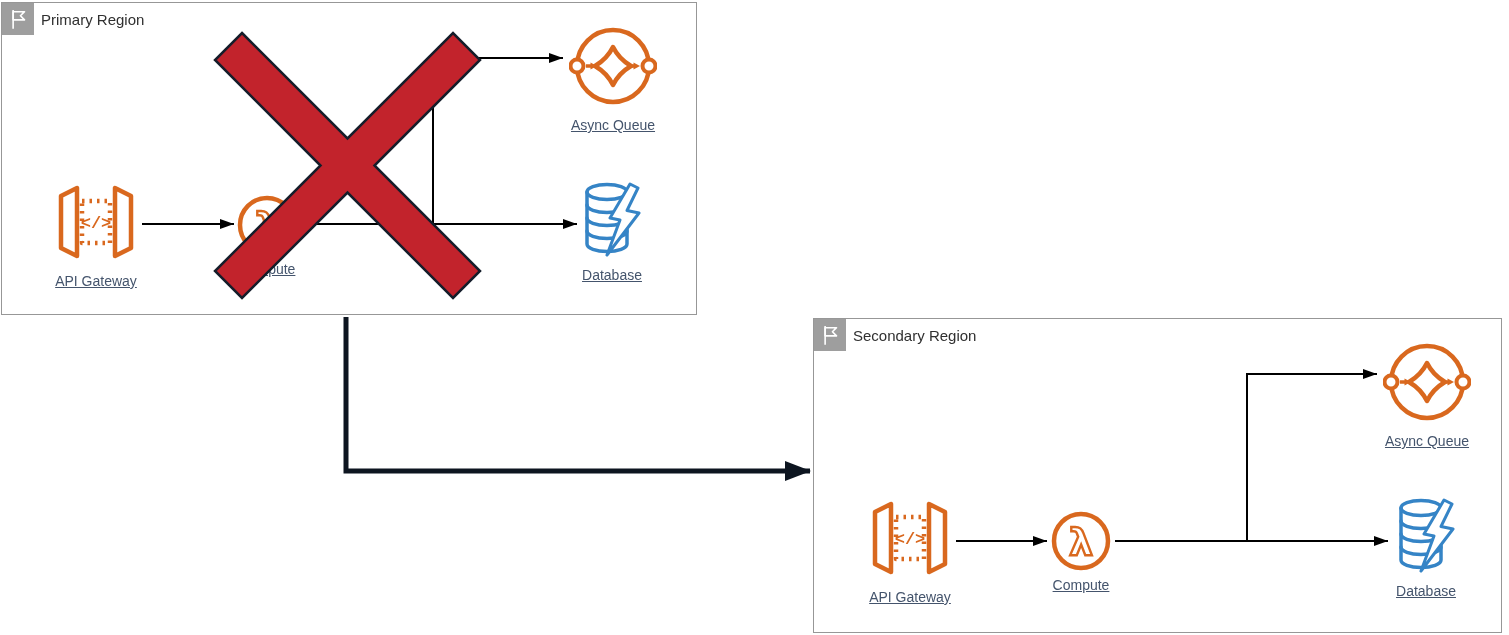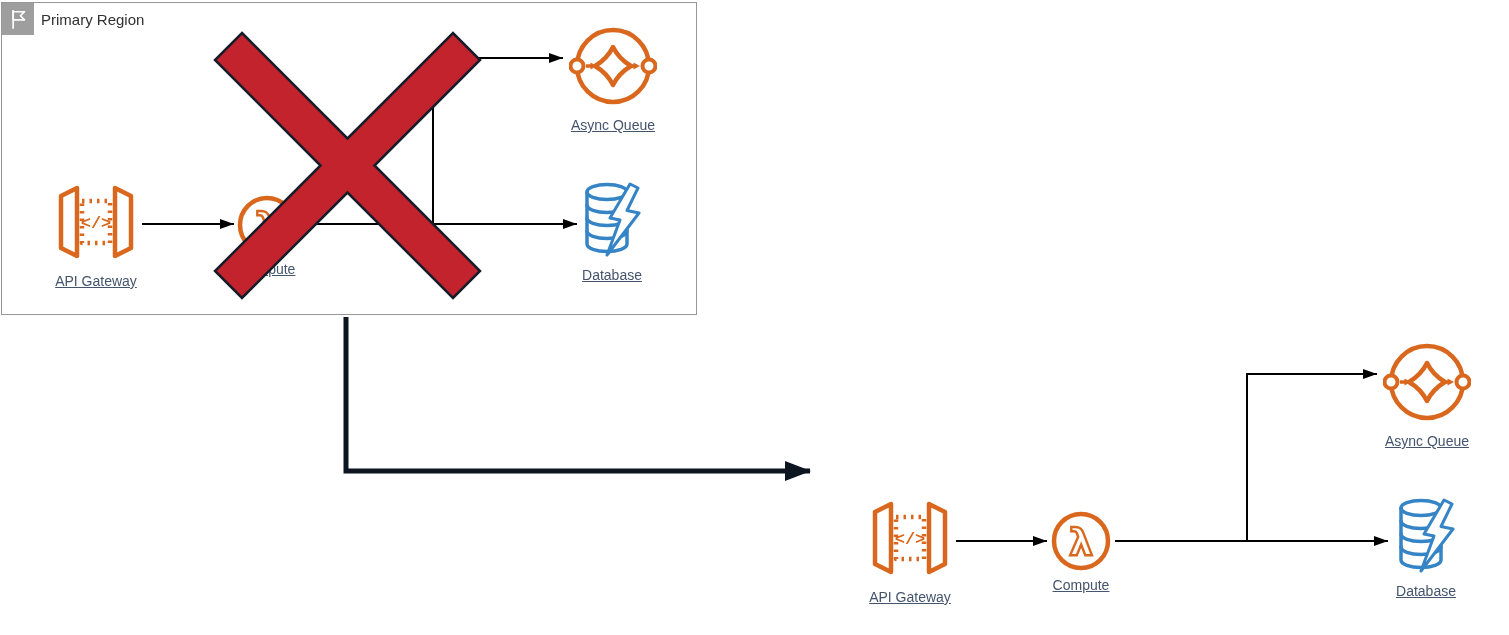--- a/index.html
+++ b/index.html
@@ -56,20 +56,29 @@
   <div class="region" style="left:1px; top:2px; width:696px; height:313px;">
     <div class="flagbox">
       <svg width="26" height="26" viewBox="0 0 32 32">
         <path class="flag-pole" d="M10,5 V28"></path>
         <path class="flag-banner" d="M10,7 H24 L19,12 L24,17 H10 Z"></path>
       </svg>
     </div>
     <div class="region-title">Primary Region</div>
   </div>
 
+  <div class="region" style="left:813px; top:318px; width:689px; height:315px;">
+    <div class="flagbox">
+      <svg width="26" height="26" viewBox="0 0 32 32">
+        <path class="flag-pole" d="M10,5 V28"></path>
+        <path class="flag-banner" d="M10,7 H24 L19,12 L24,17 H10 Z"></path>
+      </svg>
+    </div>
+    <div class="region-title">Secondary Region</div>
+  </div>
 
   <svg class="overlay" width="1509" height="635" viewBox="0 0 1509 635">
     <defs>
       <marker id="ah" markerUnits="userSpaceOnUse" markerWidth="14" markerHeight="10" viewBox="0 0 14 10" refX="14" refY="5" orient="auto">
         <path class="arrowhead" d="M0,0 L14,5 L0,10 Z"></path>
       </marker>
       <marker id="ahBig" markerUnits="userSpaceOnUse" markerWidth="26" markerHeight="20" viewBox="0 0 26 20" refX="25" refY="10" orient="auto">
         <path class="thick-head" d="M0,0 L26,10 L0,20 Z"></path>
       </marker>
     </defs>

